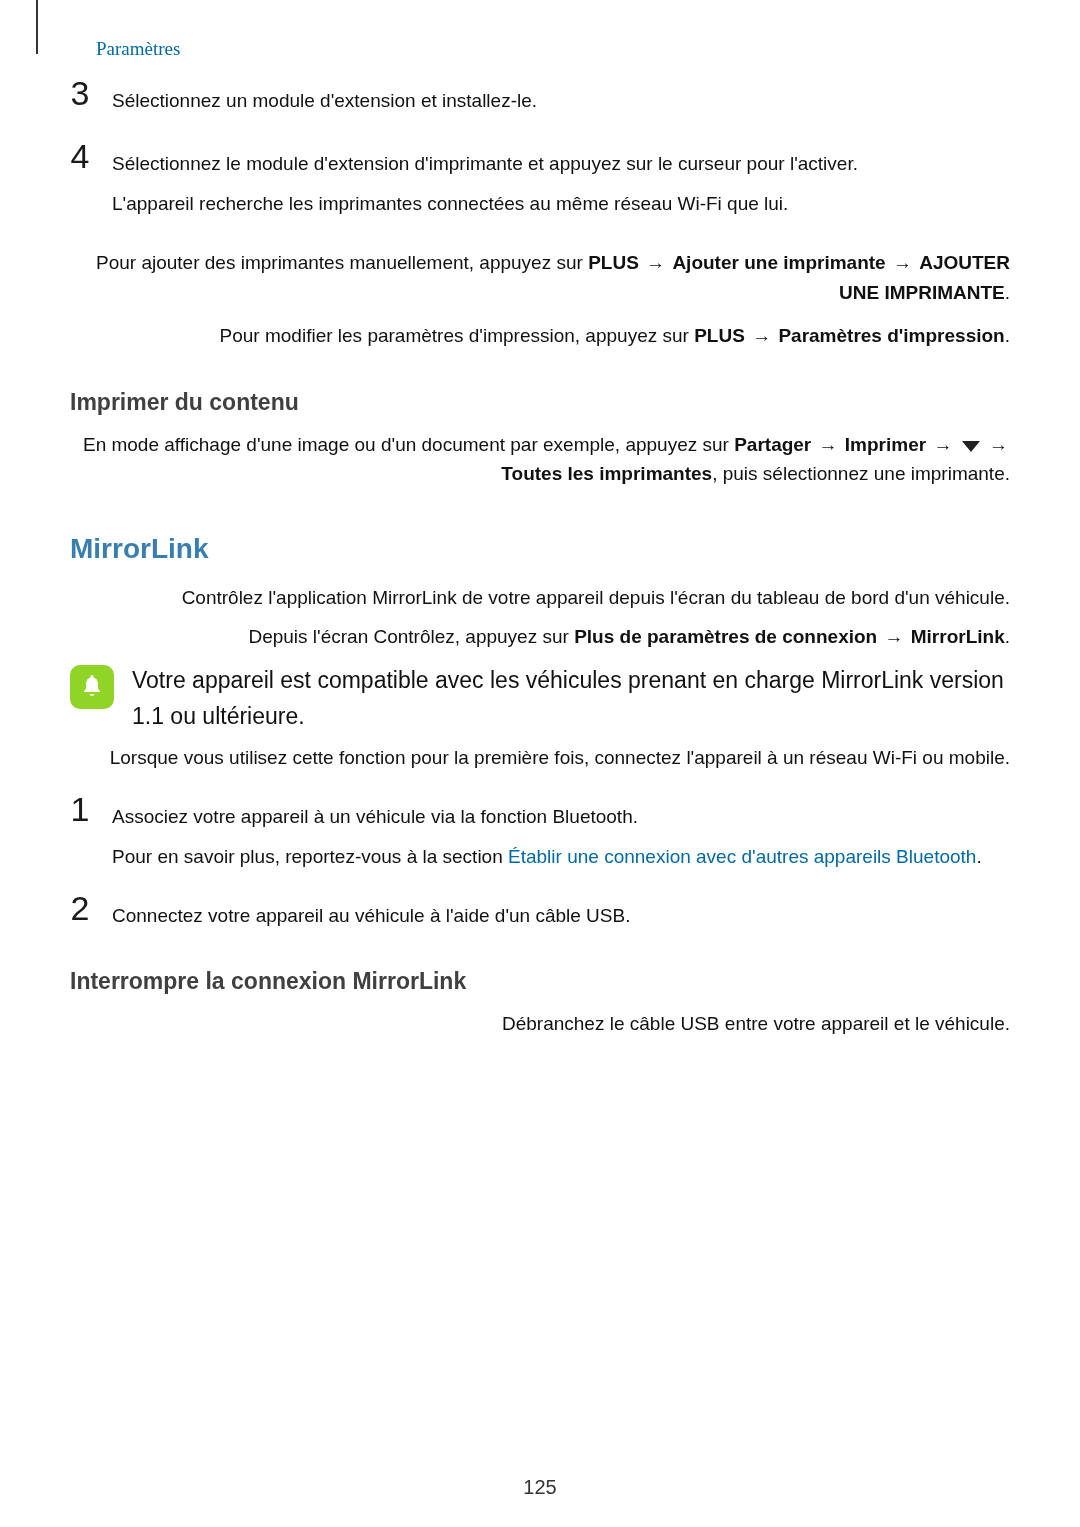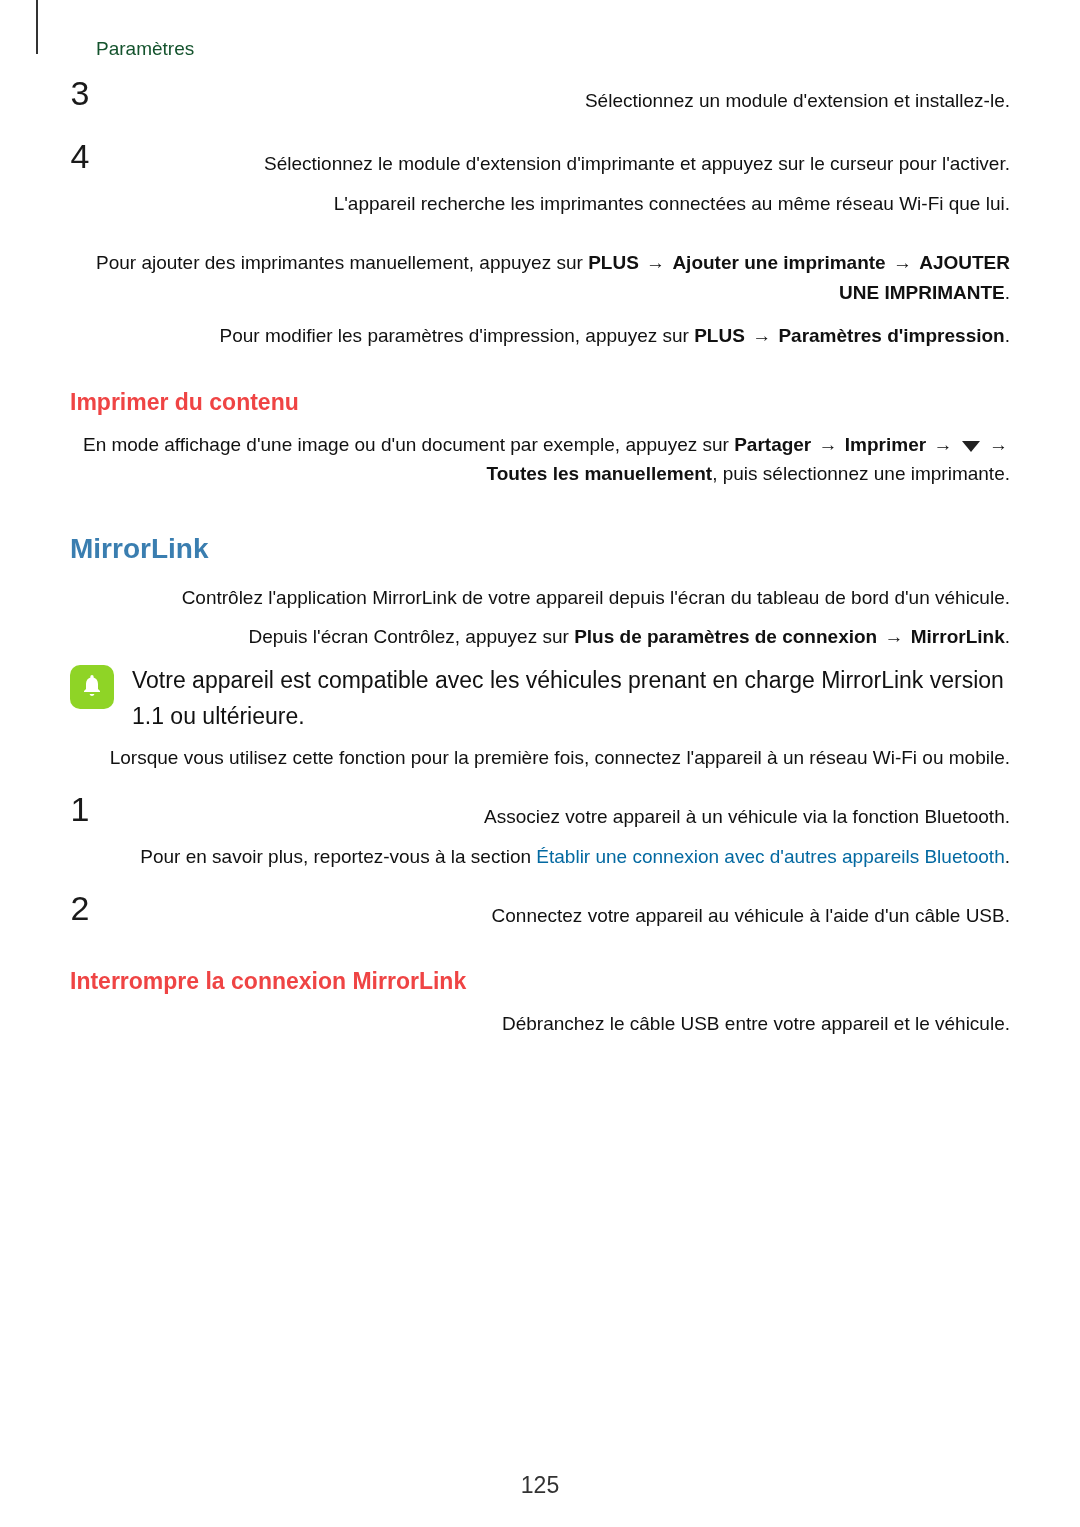--- a/index.html
+++ b/index.html
@@ -22,56 +22,57 @@
   .ruler {
     position: absolute;
     left: 36px;
     top: 0;
     width: 2px;
     height: 54px;
     background: #333;
   }
   .section-title {
     font-size: 19px;
-    color: #14532d;
+    color: #0369a1;
     margin-left: 26px;
     margin-bottom: 25px;
+    font-family: Liberation Serif, serif;
   }
   .numlist {
     position: relative;
     margin: 26px 0 0 0;
   }
   .num {
     position: absolute;
     left: -10px;
     top: -12px;
     font-size: 34px;
     font-weight: 400;
     color: #1a1a1a;
     width: 40px;
     text-align: center;
   }
   .numcontent {
     margin-left: 42px;
     font-size: 19px;
     line-height: 1.55;
   }
-  .numcontent p { margin: 0 0 10px 0; text-align: right; }
+  .numcontent p { margin: 0 0 10px 0; }
   .para {
     font-size: 19px;
     line-height: 1.55;
     margin: 30px 0 0 0;
     text-align: right;
   }
   .bold { font-weight: 700; }
   .h3 {
     font-size: 23px;
     font-weight: 700;
     margin: 38px 0 14px 0;
-    color: #ef4444;
+    color: #404040;
   }
   .h2 {
     font-size: 28px;
     font-weight: 700;
     color: #3A7EB0;
     margin: 44px 0 18px 0;
   }
   .arrow { margin: 0 2px; }
   .dropdown-icon {
     display: inline-block;
@@ -104,21 +105,21 @@
     font-size: 23px;
     line-height: 1.55;
   }
   .link { color: #0369a1; }
   .footer {
     position: absolute;
     bottom: 28px;
     left: 0;
     width: 100%;
     text-align: center;
-    font-size: 23px;
+    font-size: 20px;
     color: #333;
   }
 </style>
 </head>
 <body>
 
 <div class="page">
   <div class="ruler"></div>
   <div class="section-title">Paramètres</div>
 
@@ -155,21 +156,21 @@
 
   <div class="h3">Imprimer du contenu</div>
   <p class="para" style="margin-top:8px">
     <span>En mode affichage d'une image ou d'un document par exemple, appuyez sur </span>
     <span class="bold">Partager</span>
     <span class="arrow">→</span>
     <span class="bold">Imprimer</span>
     <span class="arrow">→</span>
     <span class="dropdown-icon"></span>
     <span class="arrow">→</span>
-    <span class="bold">Toutes les manuellement</span><span>, puis sélectionnez une imprimante.</span>
+    <span class="bold">Toutes les imprimantes</span><span>, puis sélectionnez une imprimante.</span>
   </p>
 
   <div class="h2">MirrorLink</div>
   <p class="para" style="margin-top:8px">Contrôlez l'application MirrorLink de votre appareil depuis l'écran du tableau de bord d'un véhicule.</p>
   <p class="para" style="margin-top:10px">
     <span>Depuis l'écran Contrôlez, appuyez sur </span>
     <span class="bold">Plus de paramètres de connexion</span>
     <span class="arrow">→</span>
     <span class="bold">MirrorLink</span><span>.</span>
   </p>

